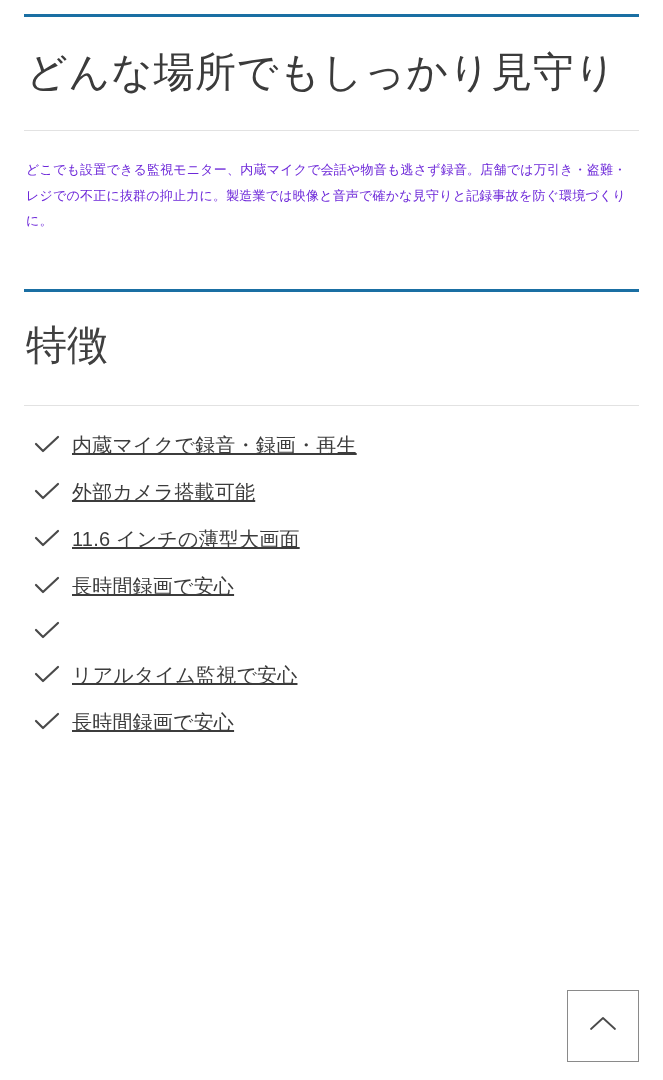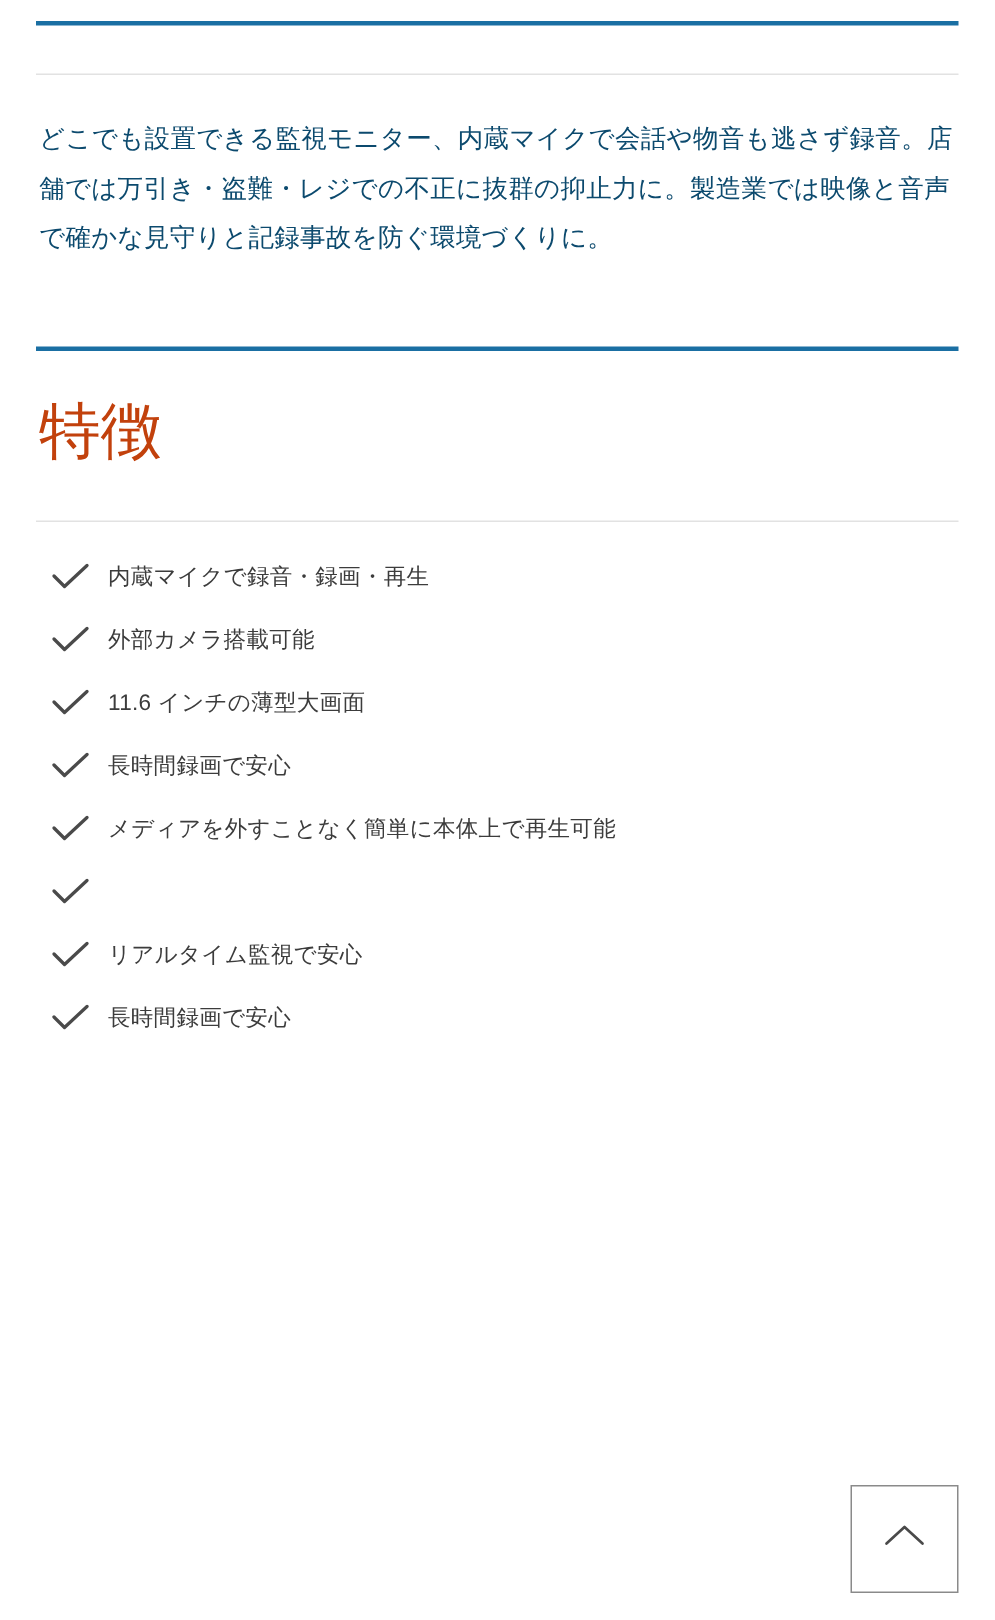--- a/index.html
+++ b/index.html
@@ -35,56 +35,57 @@
     margin: 30px 0 0 2px;
     line-height: 1.25;
     white-space: nowrap;
   }
   .heading-underline {
     height: 1px;
     background: #e2e2e2;
     margin: 32px 0 0 0;
   }
   .body-copy {
-    font-size: 17px;
+    font-size: 13px;
     line-height: 1.95;
-    color: #0c4a6e;
+    color: #6d28d9;
     margin: 26px 2px 0 2px;
     letter-spacing: 0.2px;
   }
   .divider-blue {
     height: 3px;
     background: #1a6fa3;
     margin-top: 56px;
   }
   .features-heading {
     font-size: 41px;
     font-weight: 400;
-    color: #c2410c;
+    color: #404040;
     margin: 28px 0 0 2px;
     line-height: 1.25;
   }
   .features-underline {
     height: 1px;
     background: #e2e2e2;
     margin-top: 33px;
   }
   ul.feature-list {
     list-style: none;
     margin: 26px 0 0 0;
     padding: 0;
   }
   ul.feature-list li {
     display: flex;
-    align-items: flex-end;
+    align-items: center;
     margin: 0 0 22px 0;
-    font-size: 15px;
+    font-size: 20px;
     color: #3c3c3c;
     letter-spacing: 0.2px;
     line-height: 1.2;
+    text-decoration: underline;
   }
   .check {
     flex: 0 0 auto;
     width: 26px;
     margin-left: 10px;
     margin-right: 12px;
     color: #4a4a4a;
     display: inline-block;
   }
   .check svg {
@@ -112,20 +113,21 @@
     color: #4a4a4a;
   }
 </style>
 </head>
 <body>
 
 <div class="page">
 
   <div class="rule-top"></div>
 
+  <h1 class="section-heading">どんな場所でもしっかり見守り</h1>
   <div class="heading-underline"></div>
 
   <p class="body-copy">どこでも設置できる監視モニター、内蔵マイクで会話や物音も逃さず録音。店舗では万引き・盗難・レジでの不正に抜群の抑止力に。製造業では映像と音声で確かな見守りと記録事故を防ぐ環境づくりに。</p>
 
   <div class="divider-blue"></div>
 
   <h2 class="features-heading">特徴</h2>
   <div class="features-underline"></div>
 
   <ul class="feature-list">
@@ -153,28 +155,20 @@
       </span>
       <span class="feature-text">11.6 インチの薄型大画面</span>
     </li>
     <li>
       <span class="check">
         <svg width="26" height="20" viewBox="0 0 26 20">
             <path d="M2 10 L9 17 L24 3" fill="none" stroke="#4a4a4a" stroke-width="2.2" stroke-linecap="round" stroke-linejoin="round"></path>
           </svg>
       </span>
       <span class="feature-text">長時間録画で安心</span>
-    </li>
-    <li>
-      <span class="check">
-        <svg width="26" height="20" viewBox="0 0 26 20">
-            <path d="M2 10 L9 17 L24 3" fill="none" stroke="#4a4a4a" stroke-width="2.2" stroke-linecap="round" stroke-linejoin="round"></path>
-          </svg>
-      </span>
-      <span class="feature-text">メディアを外すことなく簡単に本体上で再生可能</span>
     </li>
     <li>
       <span class="check">
         <svg width="26" height="20" viewBox="0 0 26 20">
             <path d="M2 10 L9 17 L24 3" fill="none" stroke="#4a4a4a" stroke-width="2.2" stroke-linecap="round" stroke-linejoin="round"></path>
           </svg>
       </span>
     </li>
     <li>
       <span class="check">

